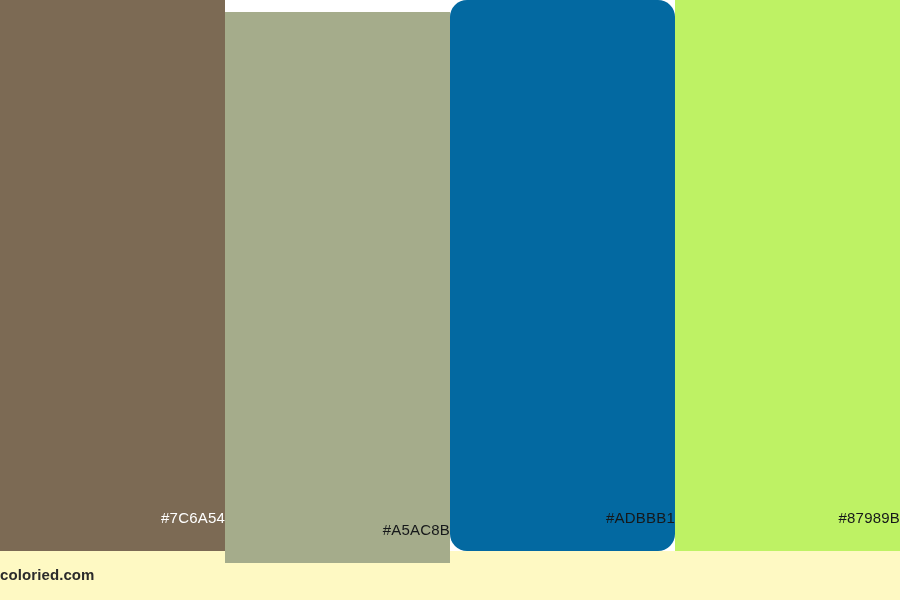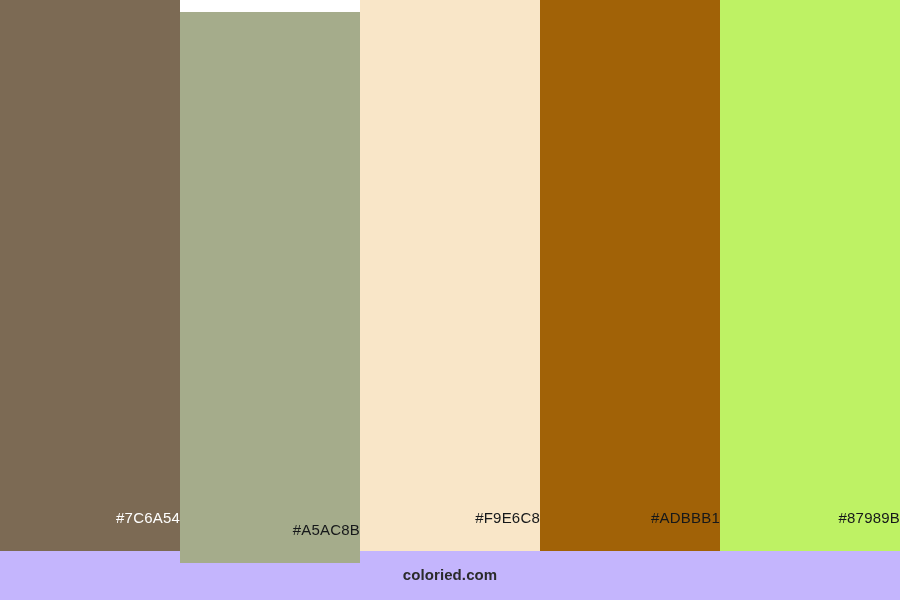--- a/index.html
+++ b/index.html
@@ -50,24 +50,24 @@
   }
   .swatch-label.light-text {
     color: #ffffff;
   }
   .swatch-label.dark-text {
     color: #16181a;
   }
   .footer {
     flex: 1 1 auto;
     width: 900px;
-    background: #c4b5fd;
+    background: #fef9c3;
     display: flex;
     align-items: center;
-    justify-content: center;
+    justify-content: flex-start;
   }
   .footer-brand {
     font-family: "Liberation Sans", sans-serif;
     font-size: 15px;
     font-weight: 700;
     color: #2b2b2b;
     letter-spacing: 0.1px;
     line-height: 1;
     padding-bottom: 2px;
   }
@@ -80,25 +80,22 @@
   <div class="swatch-strip">
 
     <div class="swatch" style="background-color: rgb(124, 106, 84);">
       <span class="swatch-label light-text">#7C6A54</span>
     </div>
 
     <div class="swatch" style="background-color: rgb(165, 172, 139); margin-top: 12px;">
       <span class="swatch-label dark-text">#A5AC8B</span>
     </div>
 
-    <div class="swatch" style="background-color: rgb(249, 230, 200);">
-      <span class="swatch-label dark-text">#F9E6C8</span>
-    </div>
 
-    <div class="swatch" style="background-color: #a16207;">
+    <div class="swatch" style="background-color: #0369a1; border-radius: 17px;">
       <span class="swatch-label dark-text">#ADBBB1</span>
     </div>
 
     <div class="swatch" style="background-color: #bef264;">
       <span class="swatch-label dark-text">#87989B</span>
     </div>
 
   </div>
 
   <div class="footer">

